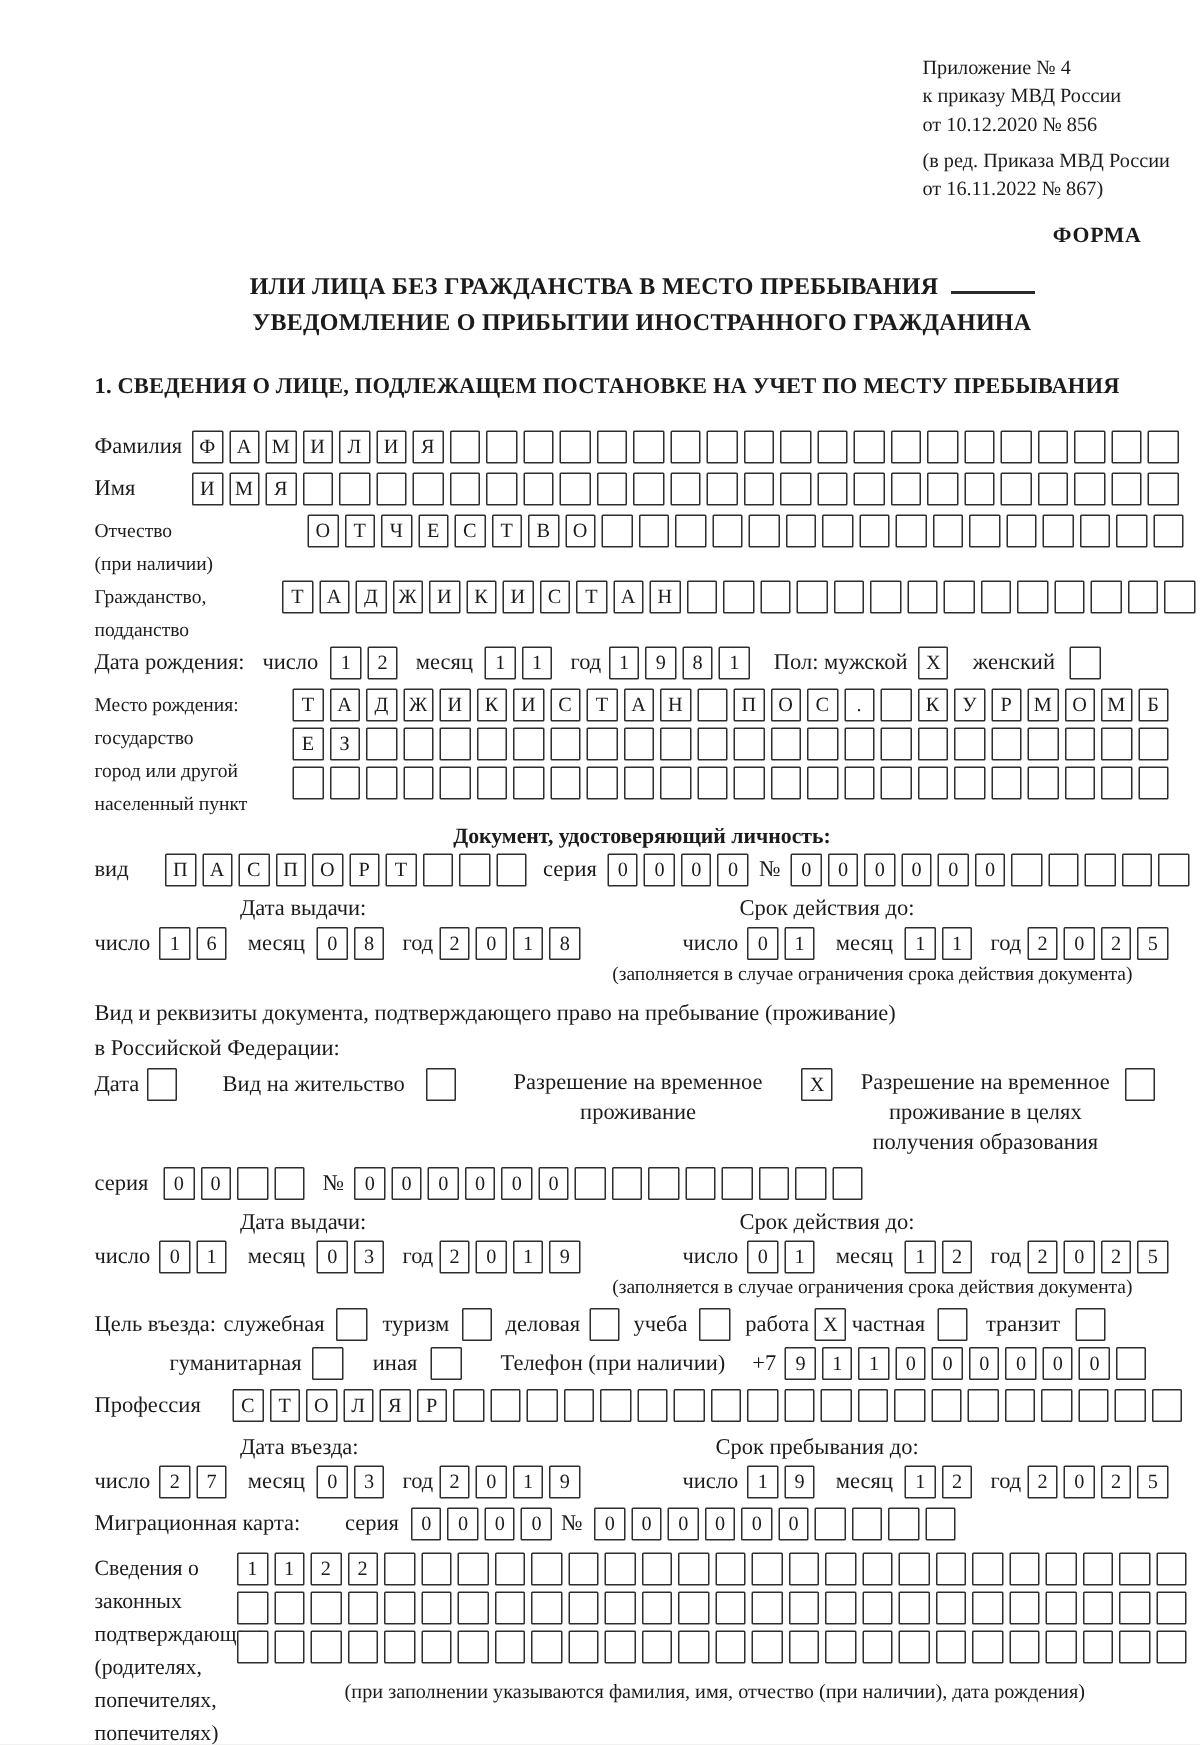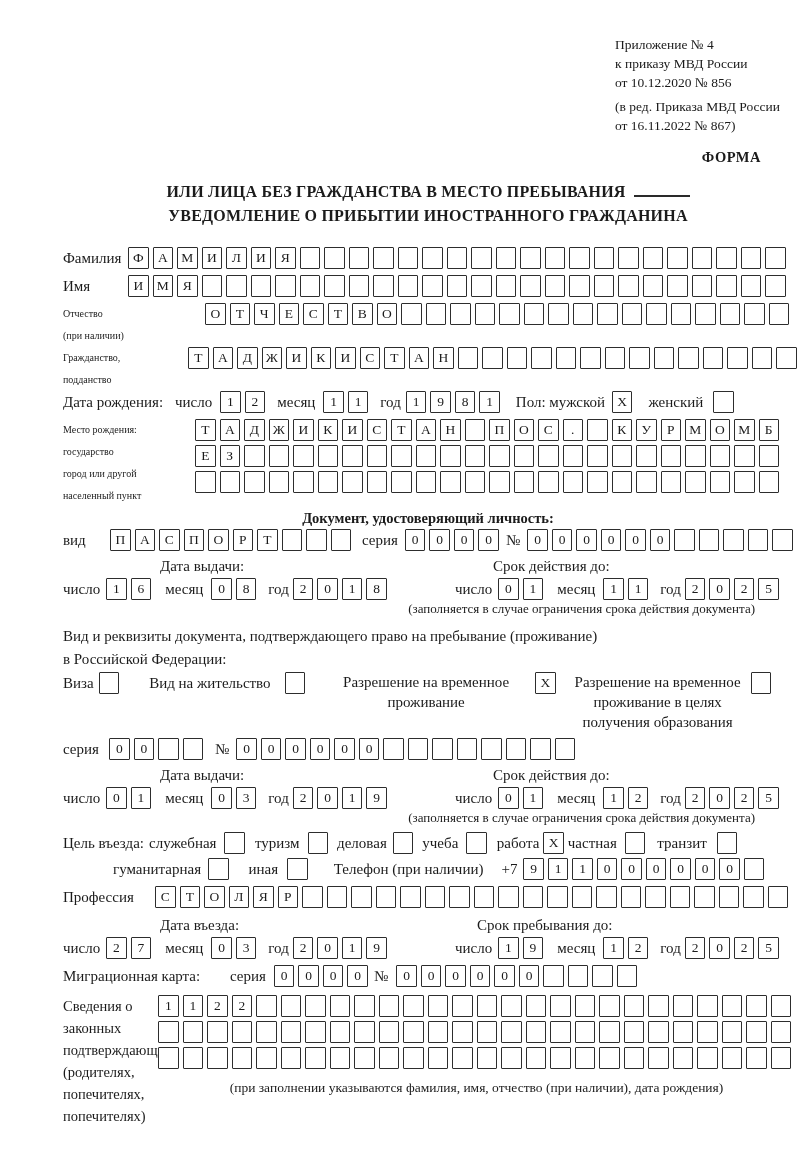--- a/index.html
+++ b/index.html
@@ -10,21 +10,21 @@
     padding:36px 7px 0 63px; position:relative; overflow:hidden;
   }
   .annex { margin-left:552px; font-size:13.5px; line-height:1.4; }
   .annex .amend { margin-top:5px; }
   .form-word { text-align:right; margin-right:32px; margin-top:14px; font-weight:bold; font-size:14.5px; letter-spacing:.5px; }
   .title { text-align:center; font-weight:bold; font-size:16px; margin-top:14px; line-height:1.45; letter-spacing:.2px; }
   .blank-line { display:inline-block; width:56px; border-bottom:2px solid #2a2a2a; height:.9em; margin-left:8px; }
   .section-heading { font-weight:bold; font-size:15px; margin-top:23px; white-space:nowrap; letter-spacing:.1px; }
   .r { display:flex; align-items:flex-start; margin-top:6px; }
   .lbl { font-size:15px; line-height:22px; flex-shrink:0; }
-  .lbl2 { font-size:10px; line-height:22px; flex-shrink:0; }
+  .lbl2 { font-size:13px; line-height:22px; flex-shrink:0; }
   .cells { display:flex; flex-shrink:0; }
   .cell {
     width:20.5px; height:22px; border:1.7px solid #2d2d2d; border-radius:1px;
     margin-right:4px; display:flex; align-items:center; justify-content:center;
     font-size:13.5px; flex-shrink:0; background:#fff;
   }
   .stack .cells { margin-bottom:4px; }
   .doc-heading { text-align:center; font-weight:bold; font-size:14.5px; margin-top:3px; }
   .dates-pair { display:flex; margin-top:6px;align-items:flex-end; }
   .dgroup { flex-shrink:0; }
@@ -54,20 +54,21 @@
 
   <div class="form-word">ФОРМА</div>
 
   <div class="title">
     <div>
       <span>ИЛИ ЛИЦА БЕЗ ГРАЖДАНСТВА В МЕСТО ПРЕБЫВАНИЯ</span><span class="blank-line"></span>
     </div>
     <div>УВЕДОМЛЕНИЕ О ПРИБЫТИИ ИНОСТРАННОГО ГРАЖДАНИНА</div>
   </div>
 
+  <div class="section-heading">1. СВЕДЕНИЯ О ЛИЦЕ, ПОДЛЕЖАЩЕМ ПОСТАНОВКЕ НА УЧЕТ ПО МЕСТУ ПРЕБЫВАНИЯ</div>
 
   <div class="r" style="margin-top:20px">
     <span class="lbl" style="width:65px">Фамилия</span>
     <div class="cells">
         <span class="cell">Ф</span>
         <span class="cell">А</span>
         <span class="cell">М</span>
         <span class="cell">И</span>
         <span class="cell">Л</span>
         <span class="cell">И</span>
@@ -399,21 +400,21 @@
     </div>
   </div>
   <div class="dnote">(заполняется в случае ограничения срока действия документа)</div>
 
   <div class="res-text">
     <div>Вид и реквизиты документа, подтверждающего право на пребывание (проживание)</div>
     <div>в Российской Федерации:</div>
   </div>
 
   <div class="r" style="margin-top:1px">
-    <span class="lbl">Виза</span>
+    <span class="lbl">Дата</span>
     <div class="cells" style="margin-left:5px">
         <span class="cell"></span>
       </div>
     <span class="lbl" style="margin-left:26px">Вид на жительство</span>
     <div class="cells" style="margin-left:14px">
         <span class="cell"></span>
       </div>
     <div class="cb-label-block" style="margin-left:18px;width:198px">
       <div>Разрешение на временное</div>
       <div>проживание</div>

